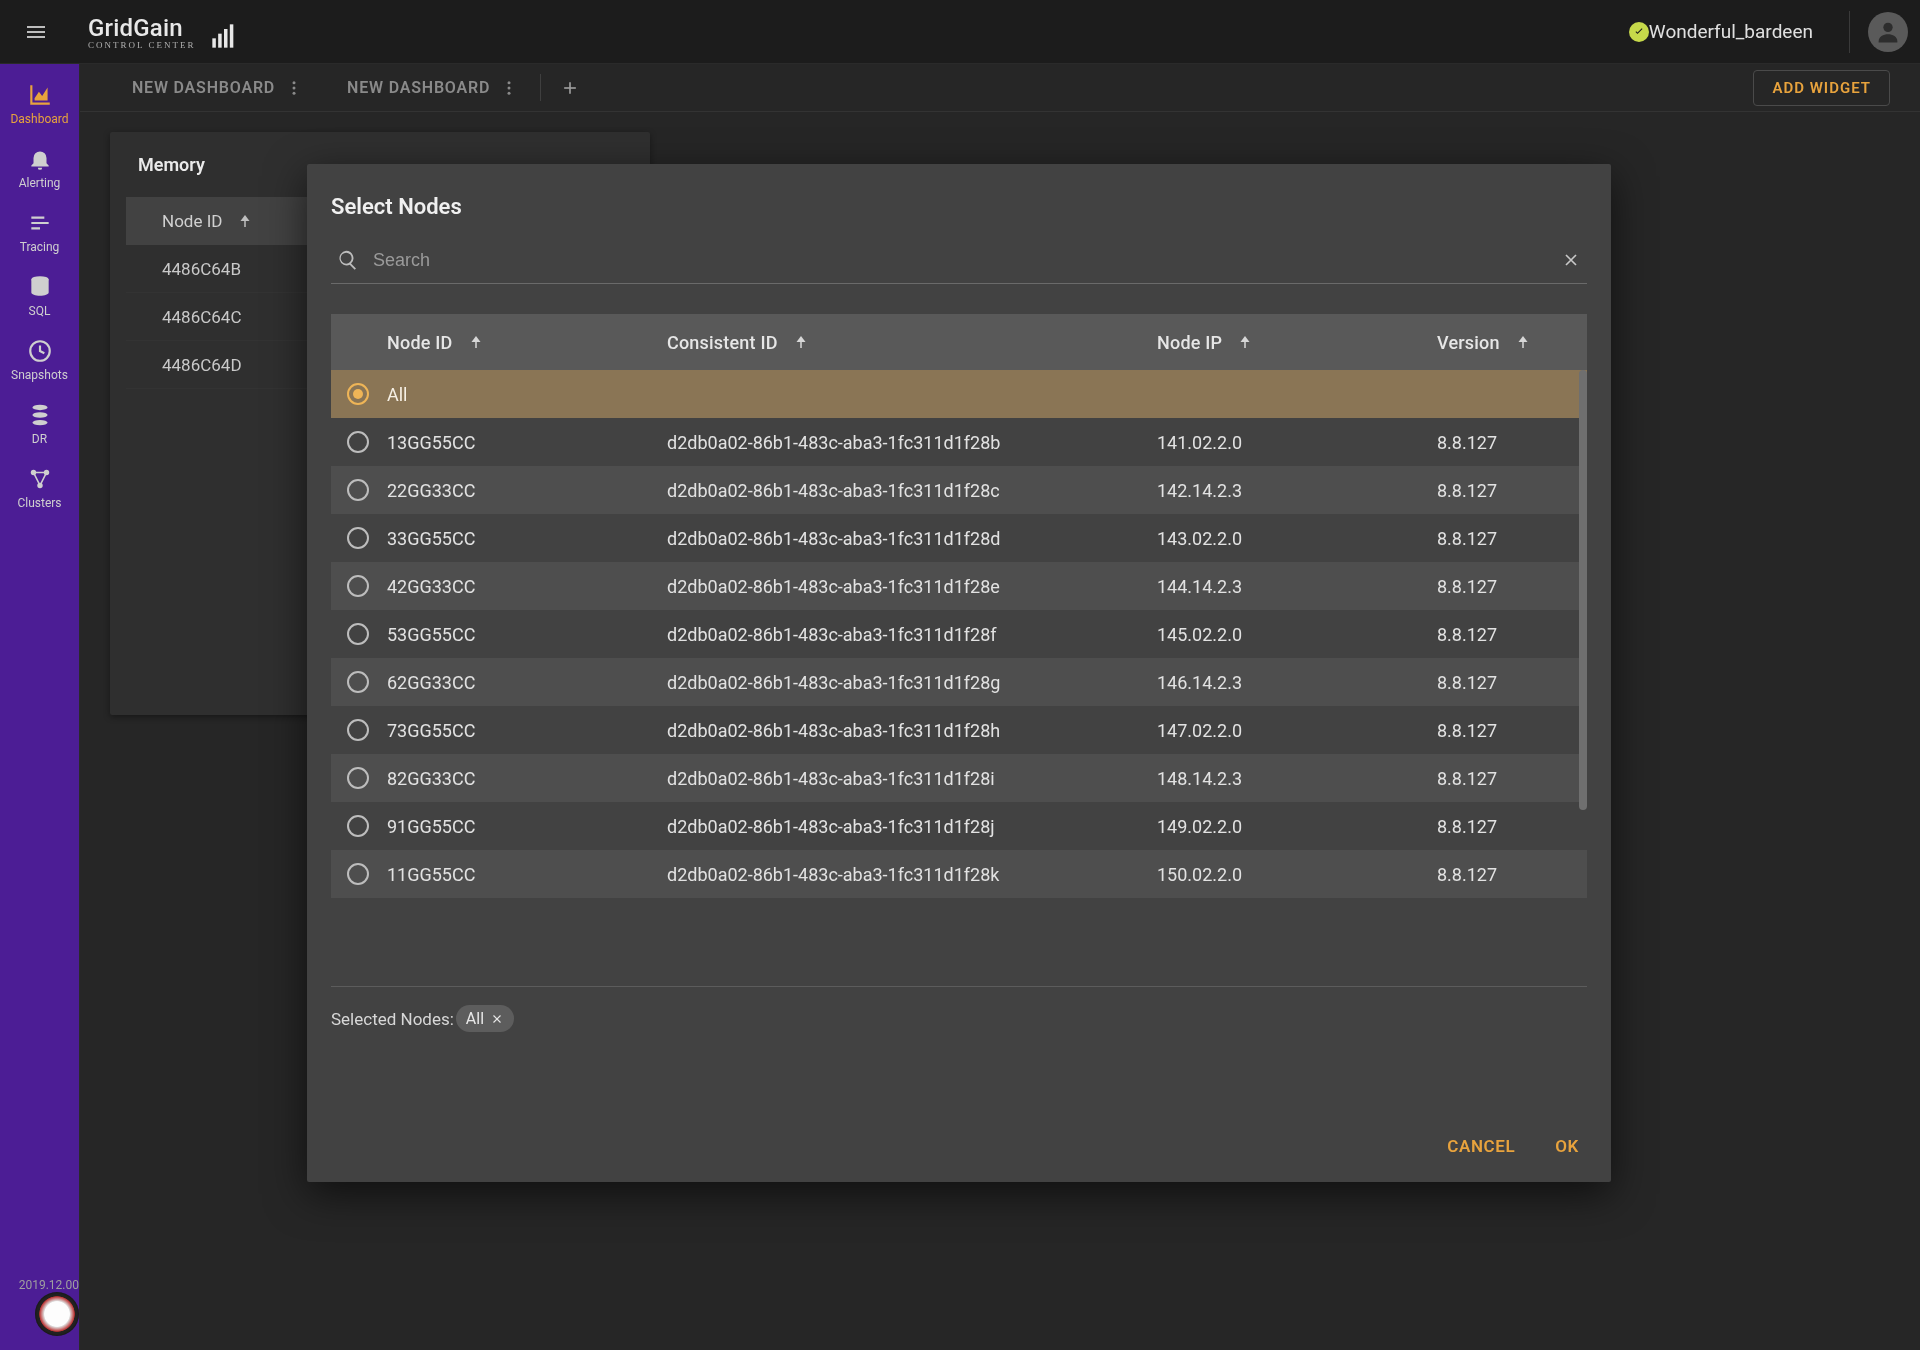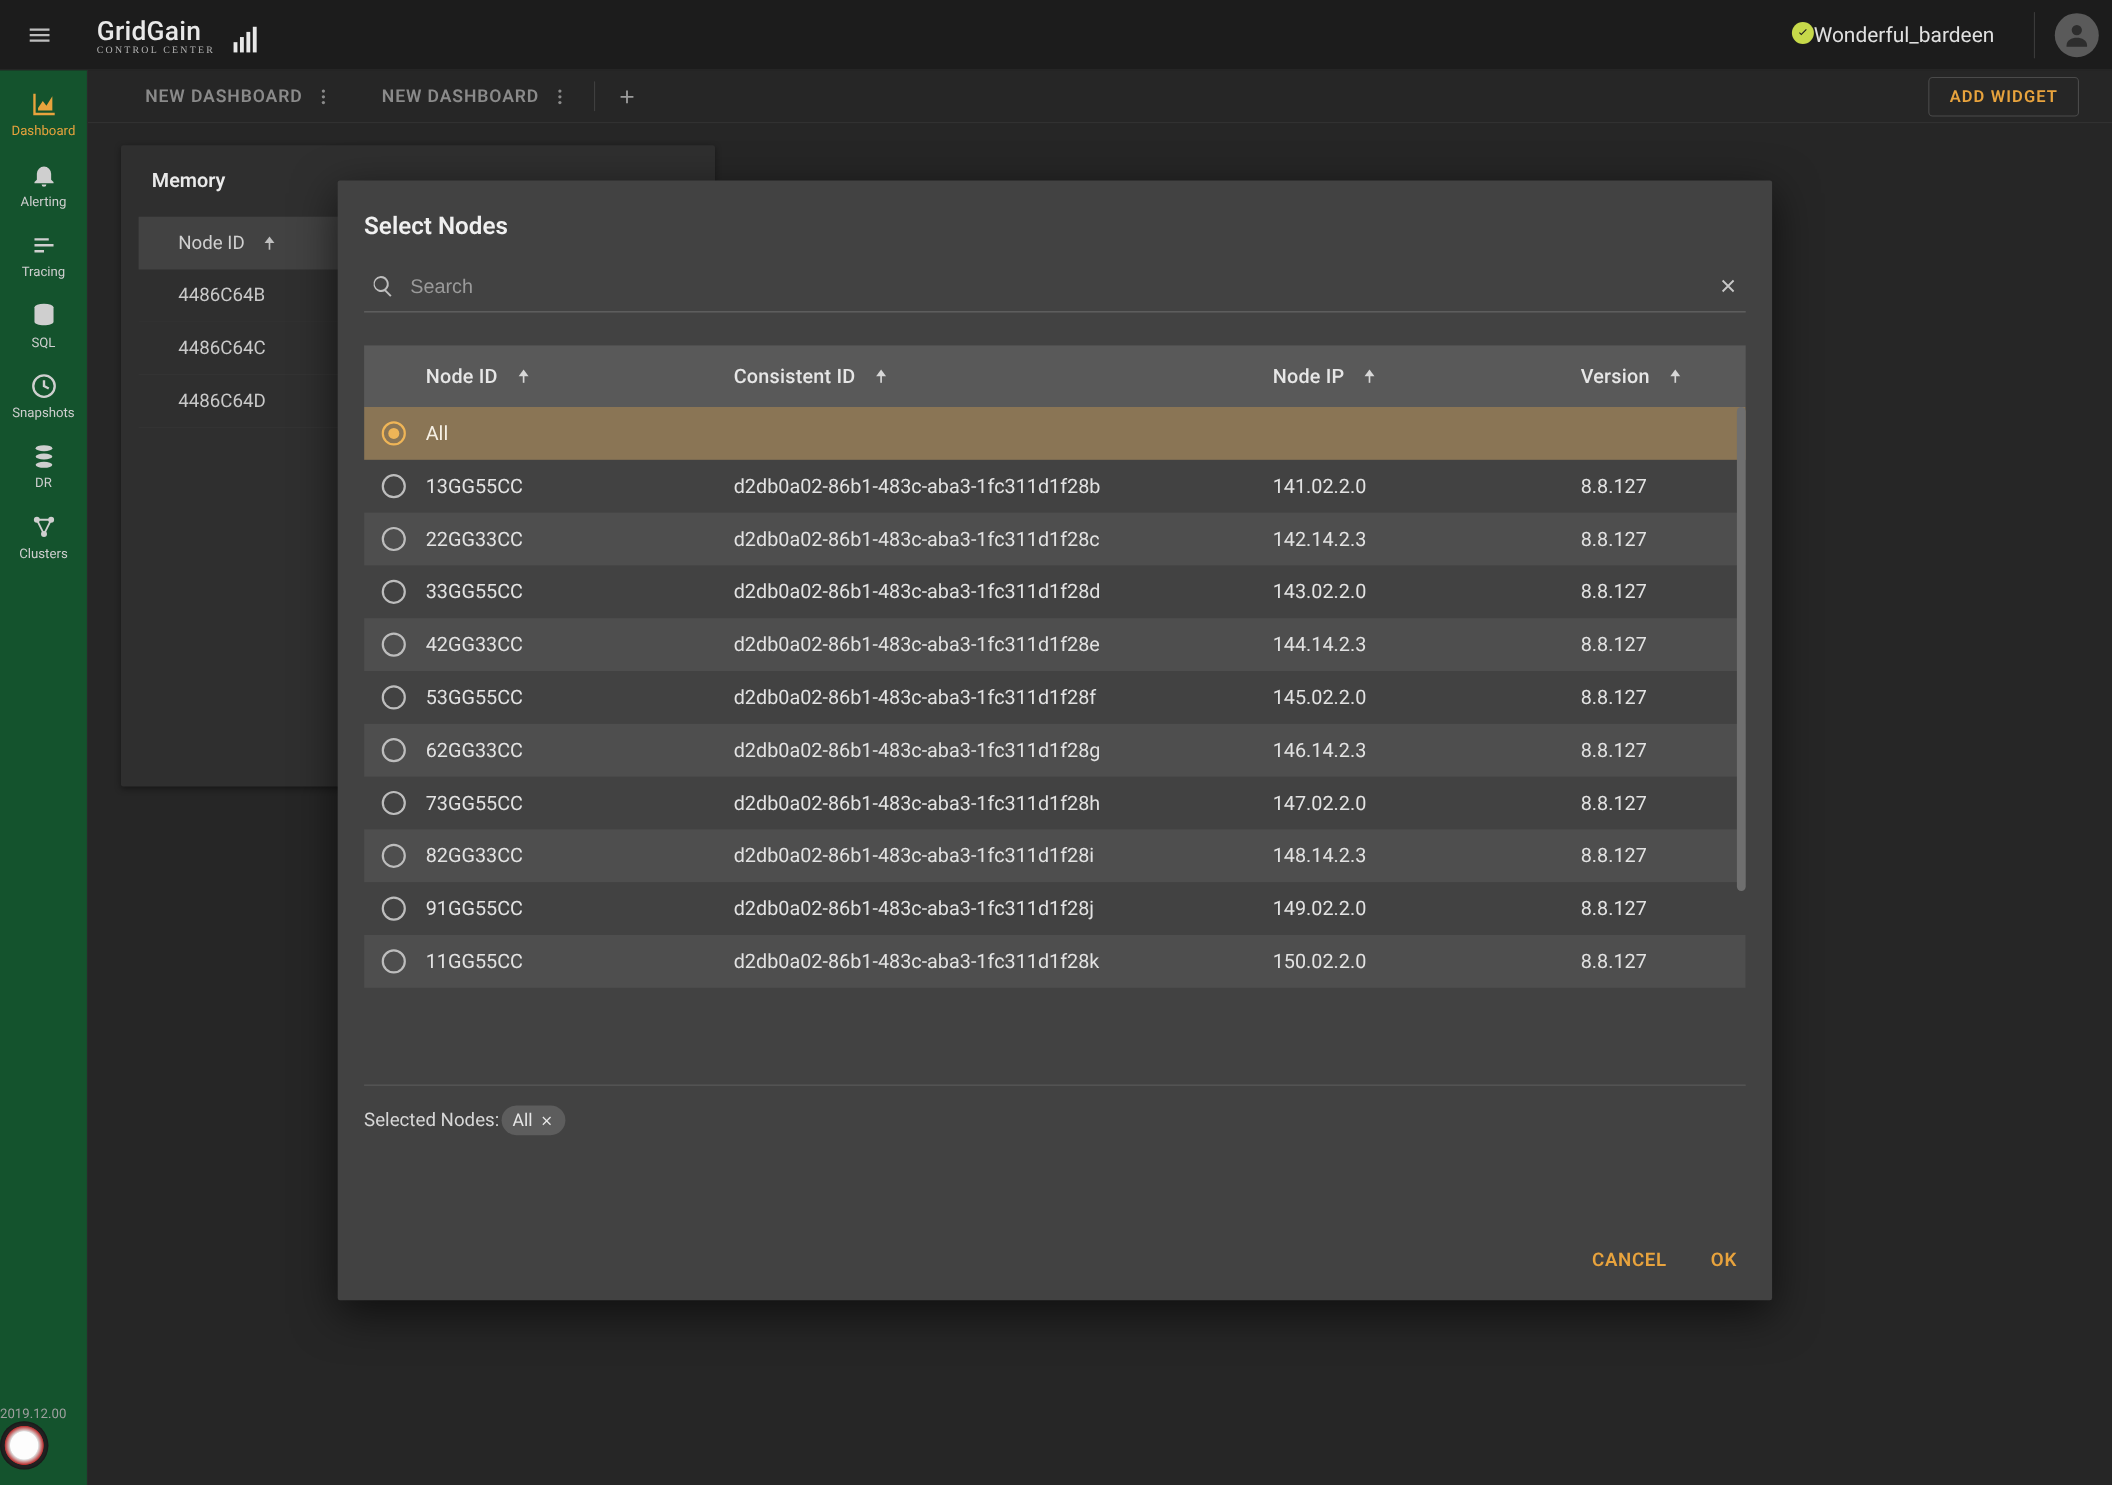--- a/index.html
+++ b/index.html
@@ -35,21 +35,21 @@
   .logo-sub {
     font-size: 9px; letter-spacing: 2px; color: #b0b0b0;
     margin-top: -2px;
     font-family: Liberation Serif, serif;
   }
   .logo-icon {
     width: 28px; height: 28px;
   }
   .topbar-spacer { flex: 1; }
   .user-pill {
-    display: flex; 
+    display: flex; align-items: center; 
     margin-right: 18px;
     font-size: 19px; color: #e0e0e0;
   }
   .avatar {
     width: 40px; height: 40px; border-radius: 50%;
     background: #5a5a5a;
     display: flex; align-items: center; justify-content: center;
   }
   .check-badge {
     width: 20px; height: 20px; border-radius: 50%;
@@ -58,23 +58,23 @@
   }
   .divider-v {
     width: 1px; height: 42px; background: #3a3a3a; margin: 0 18px;
   }
 
   
   .leftnav {
     position: absolute;
     top: 64px; left: 0; bottom: 0;
     width: 80px;
-    background: #14532d;
+    background: #4c1d95;
     border-right: 1px solid #2a2a2a;
-    display: flex; flex-direction: column; align-items: flex-start;
+    display: flex; flex-direction: column; align-items: flex-end;
     padding-top: 8px;
   }
   .nav-item {
     width: 100%; padding: 10px 0;
     display: flex; flex-direction: column; align-items: center;
     gap: 4px;
     color: #cfcfcf;
     font-size: 12px;
   }
   .nav-item.active { color: #e8a33d; }

